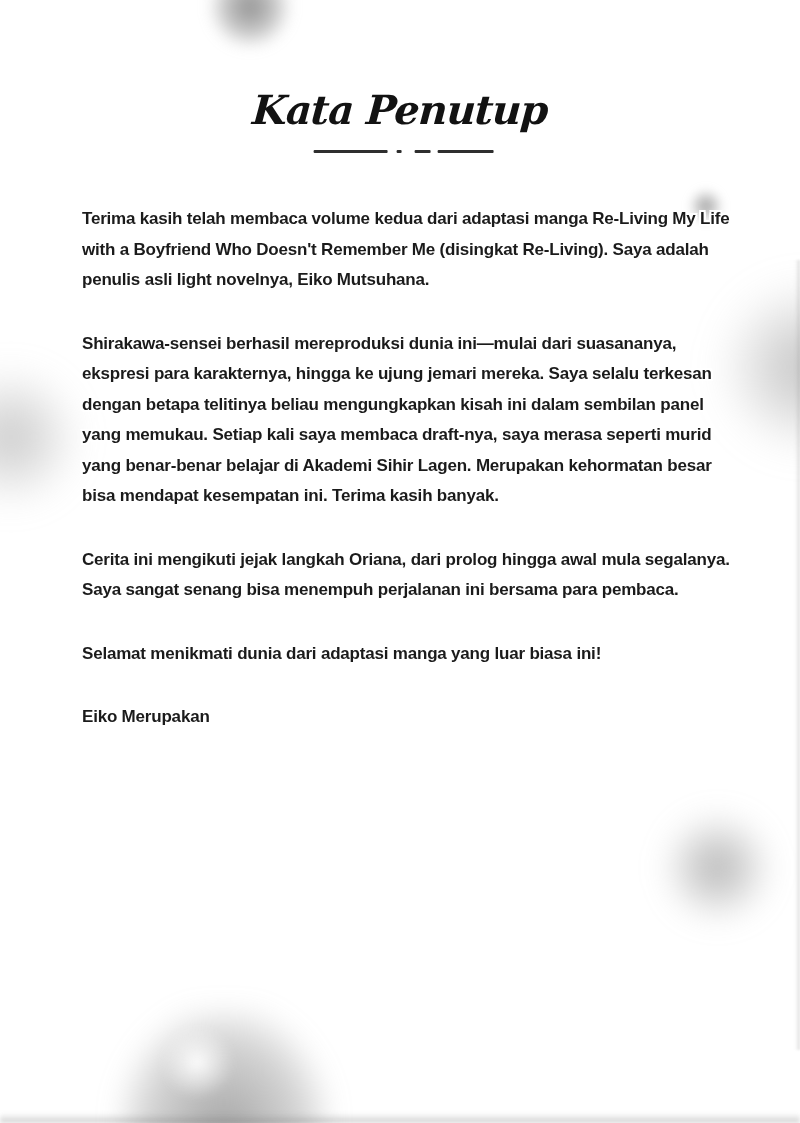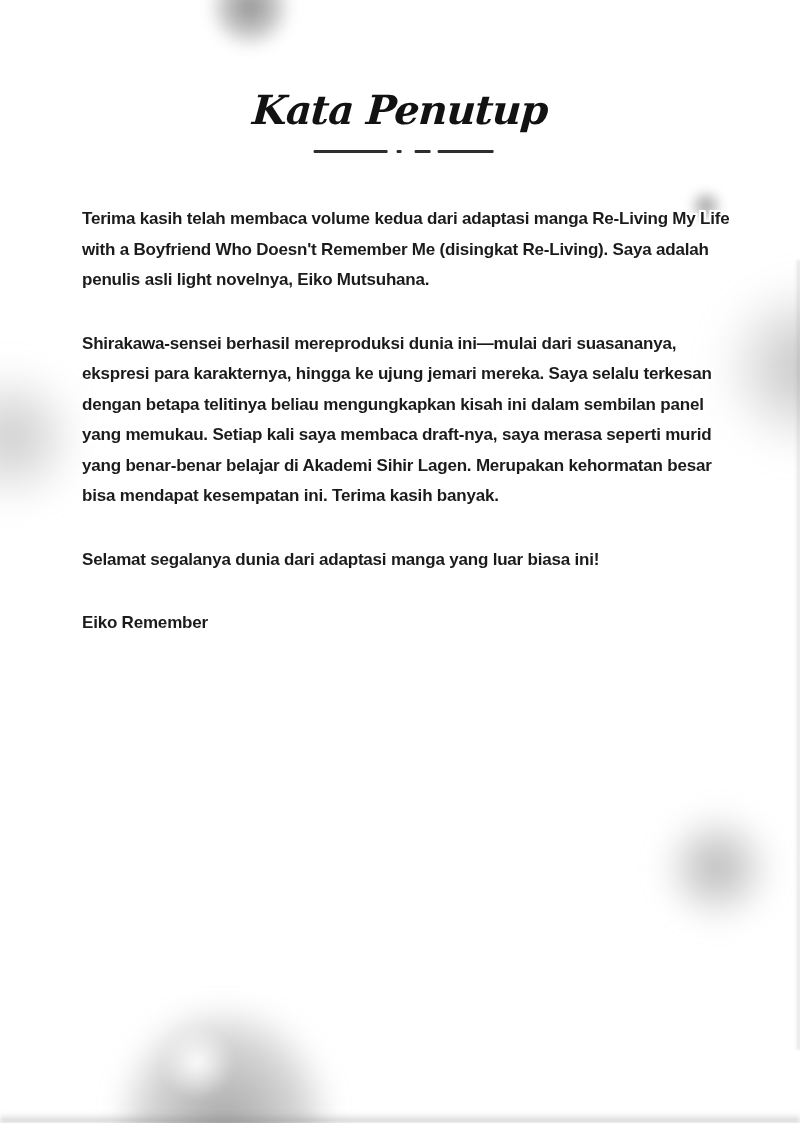--- a/index.html
+++ b/index.html
@@ -134,17 +134,18 @@
   <div class="divider">
     <span class="d1"></span>
     <span class="d2"></span>
     <span class="d3"></span>
     <span class="d4"></span>
   </div>
 
   <div class="body-col">
     <p class="para">Terima kasih telah membaca volume kedua dari adaptasi manga Re-Living My Life with a Boyfriend Who Doesn't Remember Me (disingkat Re-Living). Saya adalah penulis asli light novelnya, Eiko Mutsuhana.</p>
     <p class="para">Shirakawa-sensei berhasil mereproduksi dunia ini—mulai dari suasananya, ekspresi para karakternya, hingga ke ujung jemari mereka. Saya selalu terkesan dengan betapa telitinya beliau mengungkapkan kisah ini dalam sembilan panel yang memukau. Setiap kali saya membaca draft-nya, saya merasa seperti murid yang benar-benar belajar di Akademi Sihir Lagen. Merupakan kehormatan besar bisa mendapat kesempatan ini. Terima kasih banyak.</p>
-    <p class="para">Selamat segalanya dunia dari adaptasi manga yang luar biasa ini!</p>
-    <p class="signature">Eiko Remember</p>
+    <p class="para">Cerita ini mengikuti jejak langkah Oriana, dari prolog hingga awal mula segalanya. Saya sangat senang bisa menempuh perjalanan ini bersama para pembaca.</p>
+    <p class="para">Selamat menikmati dunia dari adaptasi manga yang luar biasa ini!</p>
+    <p class="signature">Eiko Merupakan</p>
   </div>
 
 </div>
 
 </body></html>

